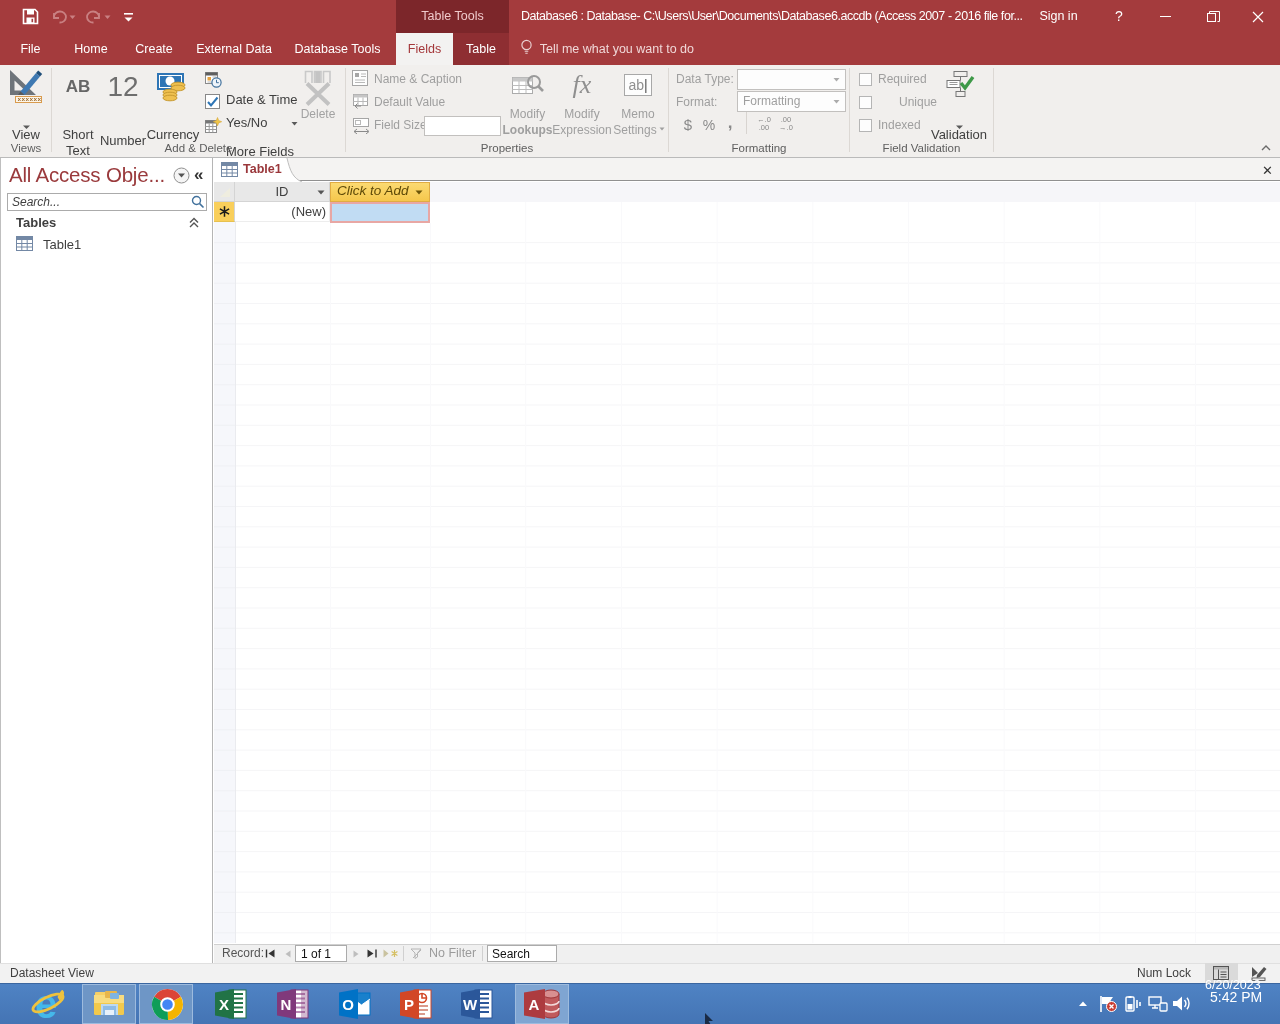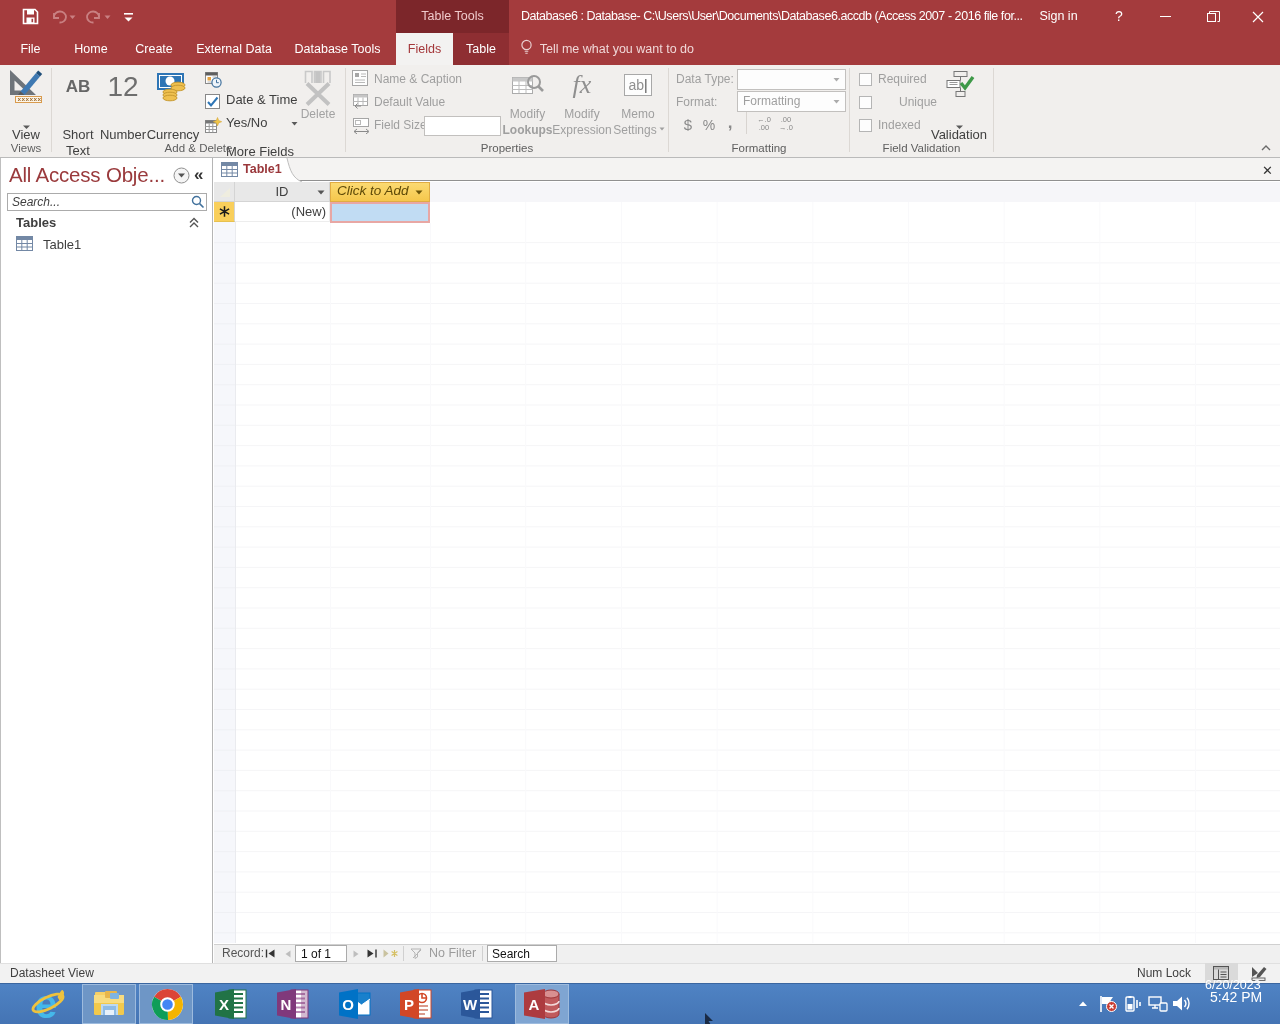--- a/index.html
+++ b/index.html
@@ -136,21 +136,21 @@
     <svg width="9" height="6">
       <path d="M1 1.5 L4.5 5 L8 1.5 Z" fill="#5A5A5A"></path>
     </svg>
   </div>
 <div class="abs glabel" style="left:0px;width:52px;">Views</div>
 
 <div class="abs" style="left:63px;top:77px;width:30px;text-align:center;font-size:17px;font-weight:bold;color:#666;">AB</div>
 <div class="abs btext" style="left:57px;top:107px;width:42px;">Short</div>
 <div class="abs btext" style="left:57px;top:123px;width:42px;">Text</div>
 <div class="abs" style="left:104px;top:71px;width:38px;text-align:center;font-size:28px;color:#6E6E6E;">12</div>
-<div class="abs btext" style="left:98px;top:107px;width:50px;">Number</div>
+<div class="abs btext" style="left:98px;top:113px;width:50px;">Number</div>
 <div class="abs" style="left:156px;top:72px;">
 <svg width="32" height="31" viewBox="0 0 32 31">
  <rect x="1" y="1" width="27" height="17" fill="#2E75B5"></rect>
  <rect x="3" y="3" width="23" height="13" fill="#fff"></rect>
  <rect x="4" y="4" width="21" height="11" fill="#2E75B5"></rect>
  <circle cx="14" cy="9" r="4.5" fill="#fff"></circle>
  <ellipse cx="22" cy="13" rx="7" ry="2.8" fill="#EFC04F" stroke="#C89A30"></ellipse>
  <ellipse cx="22" cy="16" rx="7" ry="2.8" fill="#EFC04F" stroke="#C89A30"></ellipse>
  <ellipse cx="14" cy="20" rx="7" ry="2.8" fill="#EFC04F" stroke="#C89A30"></ellipse>
  <ellipse cx="14" cy="23" rx="7" ry="2.8" fill="#EFC04F" stroke="#C89A30"></ellipse>

